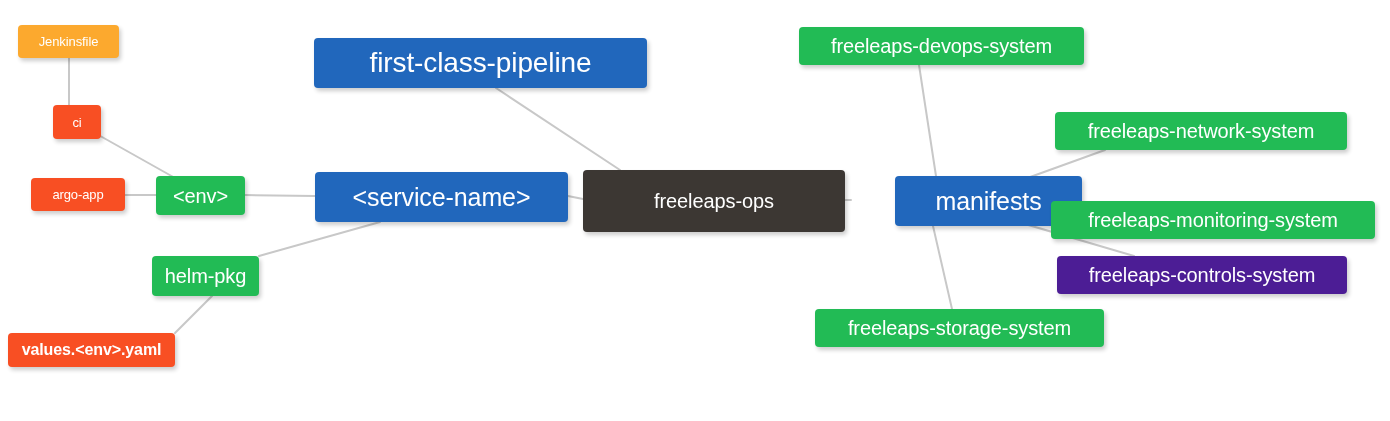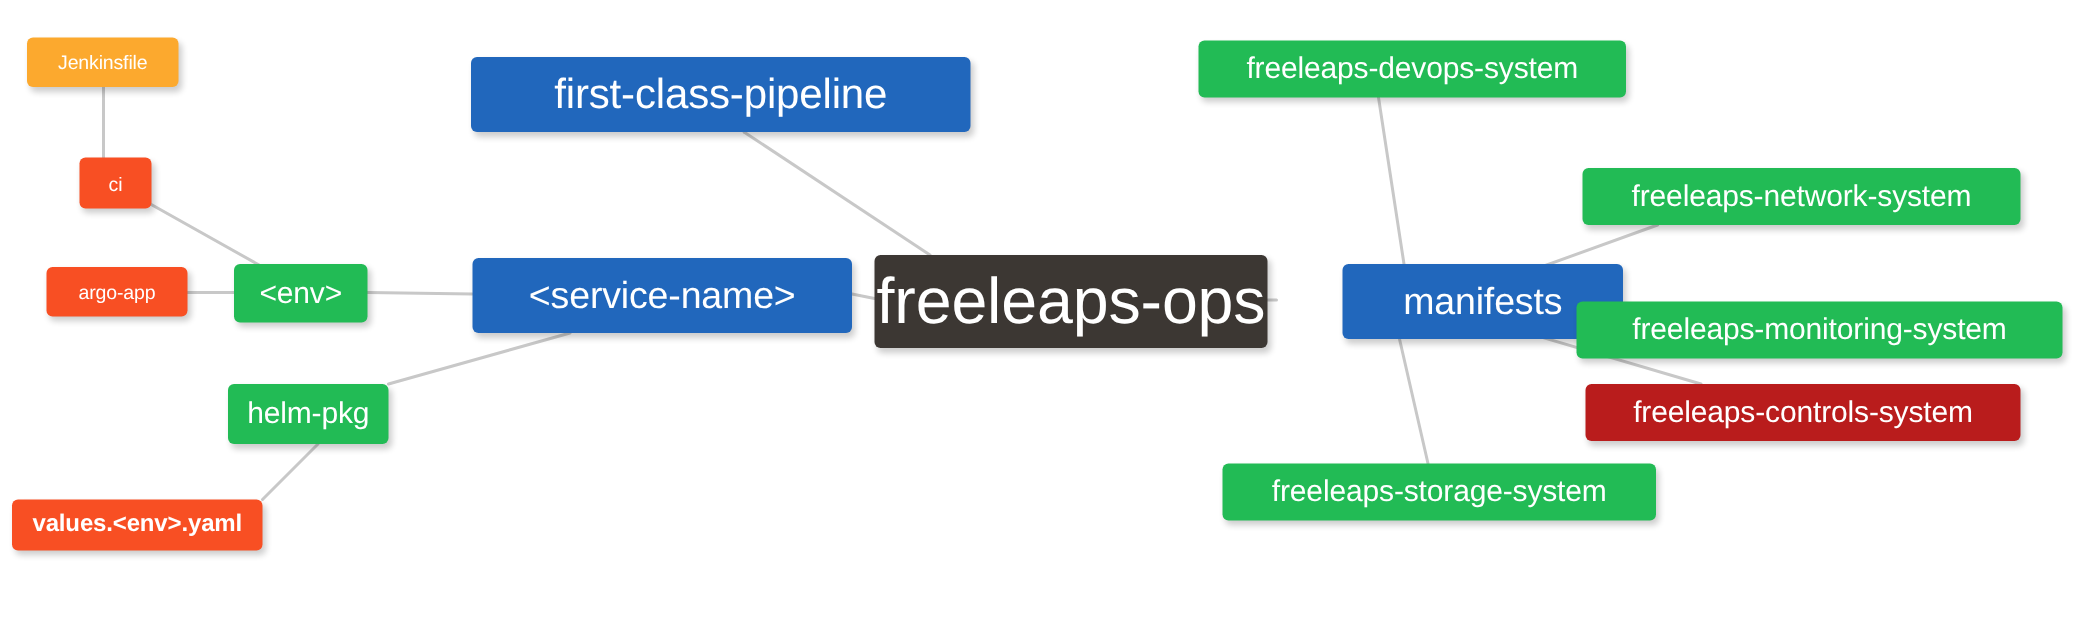--- a/index.html
+++ b/index.html
@@ -39,21 +39,21 @@
     letter-spacing: -0.1px;
     box-shadow: 2px 3px 4px rgba(0,0,0,0.20);
     line-height: 1;
     padding: 0 24px;
   }
   .node-label {
     display: block;
     white-space: nowrap;
   }
   
-  .lvl-root   { font-size: 43px; }
+  .lvl-root   { font-size: 20px; }
   .lvl-1-big  { font-size: 28px; }
   .lvl-1      { font-size: 25px; }
   .lvl-2      { font-size: 20px; }
   .lvl-3      { font-size: 16px; font-weight: bold; }
   .lvl-4      { font-size: 13px; }
 </style>
 </head>
 <body>
 
 <div id="canvas">
@@ -106,20 +106,20 @@
       </div>
       <div class="node lvl-2" style="left: 799px; top: 27px; width: 285px; height: 38px; background: rgb(34, 187, 85);">
         <span class="node-label">freeleaps-devops-system</span>
       </div>
       <div class="node lvl-2" style="left: 1055px; top: 112px; width: 292px; height: 38px; background: rgb(34, 187, 85);">
         <span class="node-label">freeleaps-network-system</span>
       </div>
       <div class="node lvl-2" style="left: 1051px; top: 186px; width: 324px; height: 38px; background: rgb(34, 187, 85); margin-top: 15px;">
         <span class="node-label">freeleaps-monitoring-system</span>
       </div>
-      <div class="node lvl-2" style="left: 1057px; top: 256px; width: 290px; height: 38px; background: #b91c1c;">
+      <div class="node lvl-2" style="left: 1057px; top: 256px; width: 290px; height: 38px; background: #4c1d95;">
         <span class="node-label">freeleaps-controls-system</span>
       </div>
       <div class="node lvl-2" style="left: 815px; top: 309px; width: 289px; height: 38px; background: rgb(34, 187, 85);">
         <span class="node-label">freeleaps-storage-system</span>
       </div>
     </div>
 </div>
 
 </body></html>

